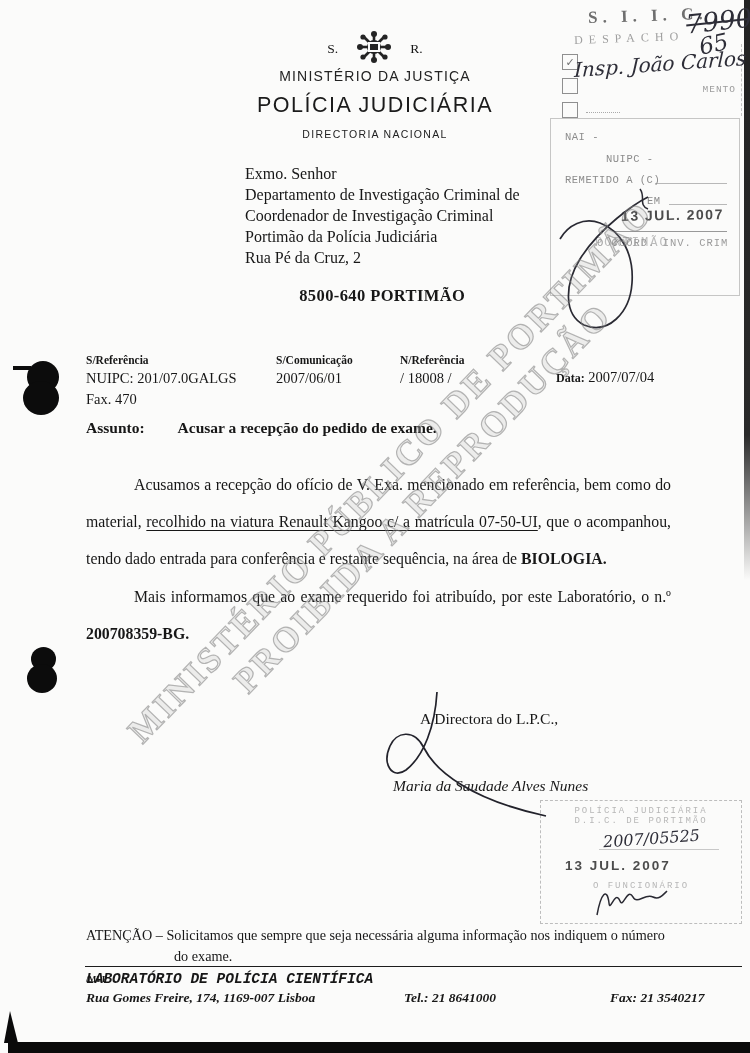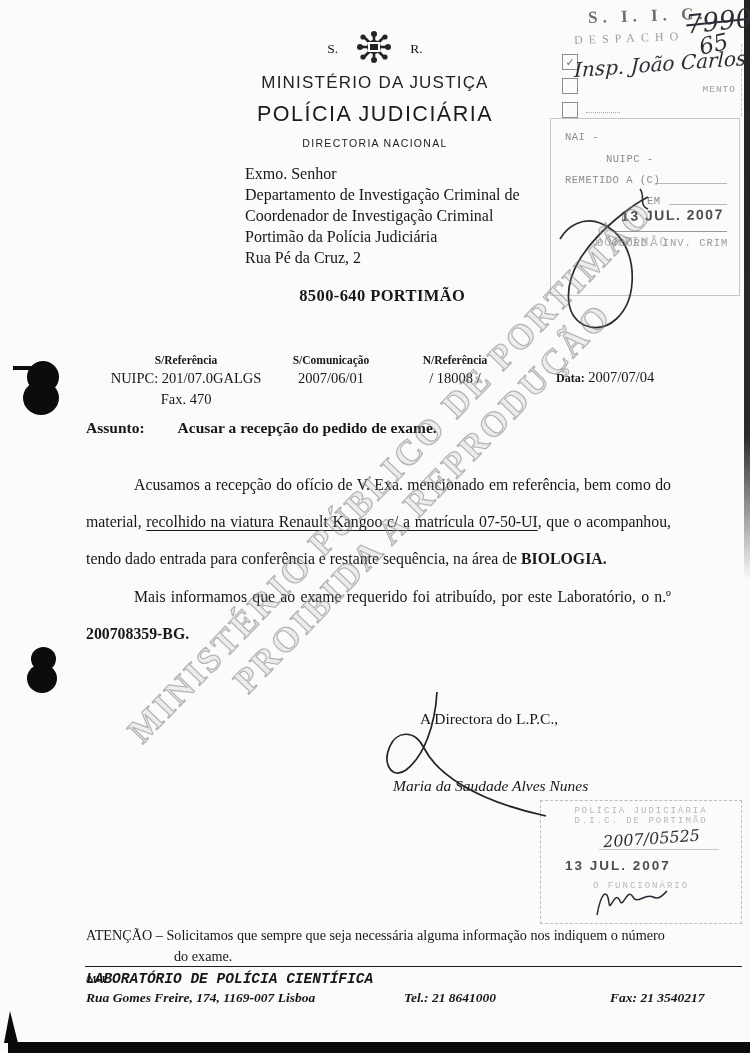--- a/index.html
+++ b/index.html
@@ -11,30 +11,30 @@
   .wm{position:absolute;z-index:6;pointer-events:none;white-space:nowrap;text-align:center;
       font-family:"Liberation Serif",serif;font-weight:bold;letter-spacing:3px;
       color:rgba(160,160,160,0.16);-webkit-text-stroke:1.2px rgba(125,125,125,0.55);
       transform:rotate(-46deg);}
   .wm1{font-size:35px;width:640px;left:37px;top:487px;}
   .wm2{font-size:35px;width:460px;left:170px;top:502px;}
 
   
   .header{left:0;right:0;top:30px;text-align:center;z-index:2;}
   .crest-row{display:flex;justify-content:center;align-items:center;gap:13px;font-size:13.5px;}
-  .ministry{font-family:"Liberation Sans",sans-serif;font-size:17px;letter-spacing:1.2px;margin-top:5px;color:#222;}
+  .ministry{font-family:"Liberation Sans",sans-serif;font-size:14px;letter-spacing:1.2px;color:#222;}
   .orgname{font-family:"Liberation Sans",sans-serif;font-size:21.5px;letter-spacing:1.5px;margin-top:9px;color:#1b1b1b;}
   .directorate{font-family:"Liberation Sans",sans-serif;font-size:10.5px;letter-spacing:1.3px;margin-top:10px;color:#222;}
 
   
   .recipient{left:245px;top:163px;font-size:16px;line-height:21px;z-index:2;}
   .postal{margin-top:17px;font-weight:bold;letter-spacing:0.4px;font-size:16.5px;text-align:center;}
 
   
-  .refcol{position:absolute;text-align:center;z-index:2;}
+  .refcol{position:absolute;z-index:2;}
   .reflabel{font-weight:bold;font-size:11.5px;}
   .refval{font-size:14.5px;margin-top:4px;}
   .datecol{position:absolute;left:556px;top:369px;font-size:14.5px;z-index:2;}
   .datecol b{font-size:12px;}
 
   .subject{left:86px;top:419px;font-size:15.5px;font-weight:bold;z-index:2;}
   .subject .lab{margin-right:30px;}
 
   .para{position:absolute;left:86px;width:585px;font-size:15.8px;line-height:37px;
         text-align:justify;text-indent:48px;z-index:2;}

